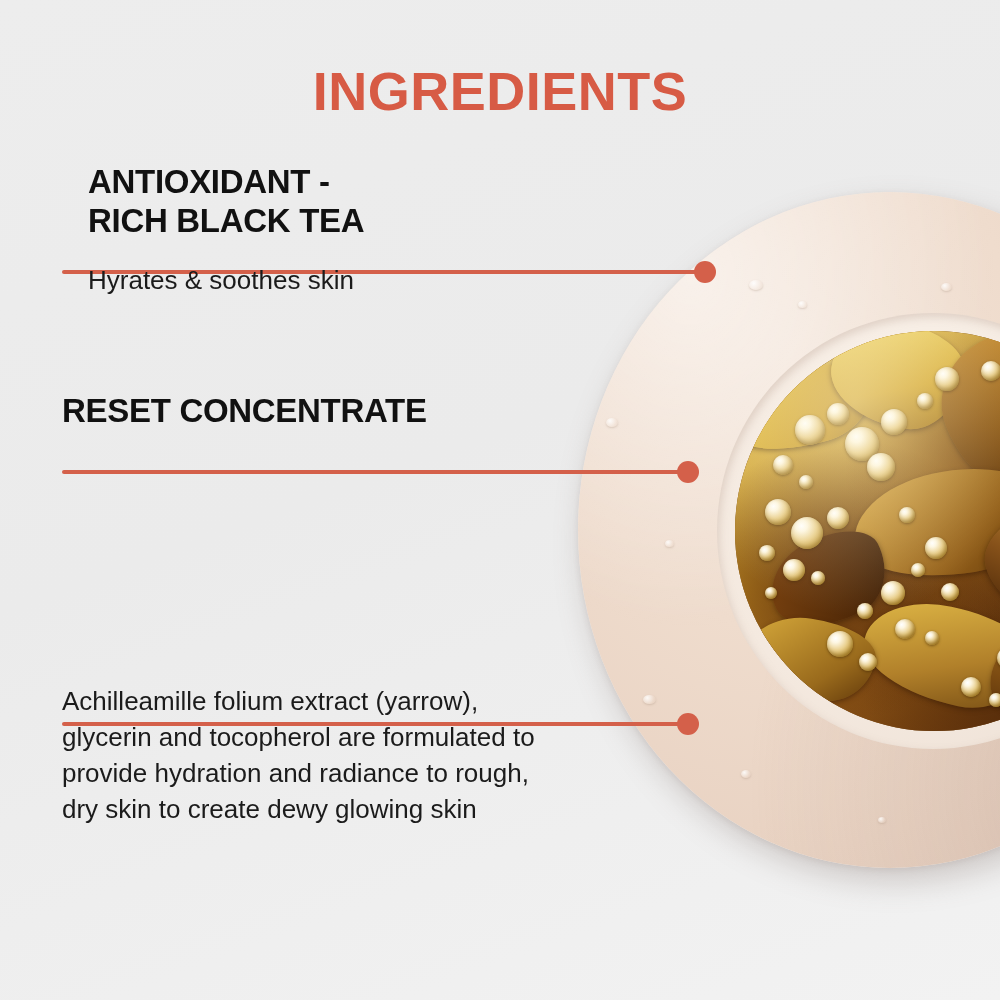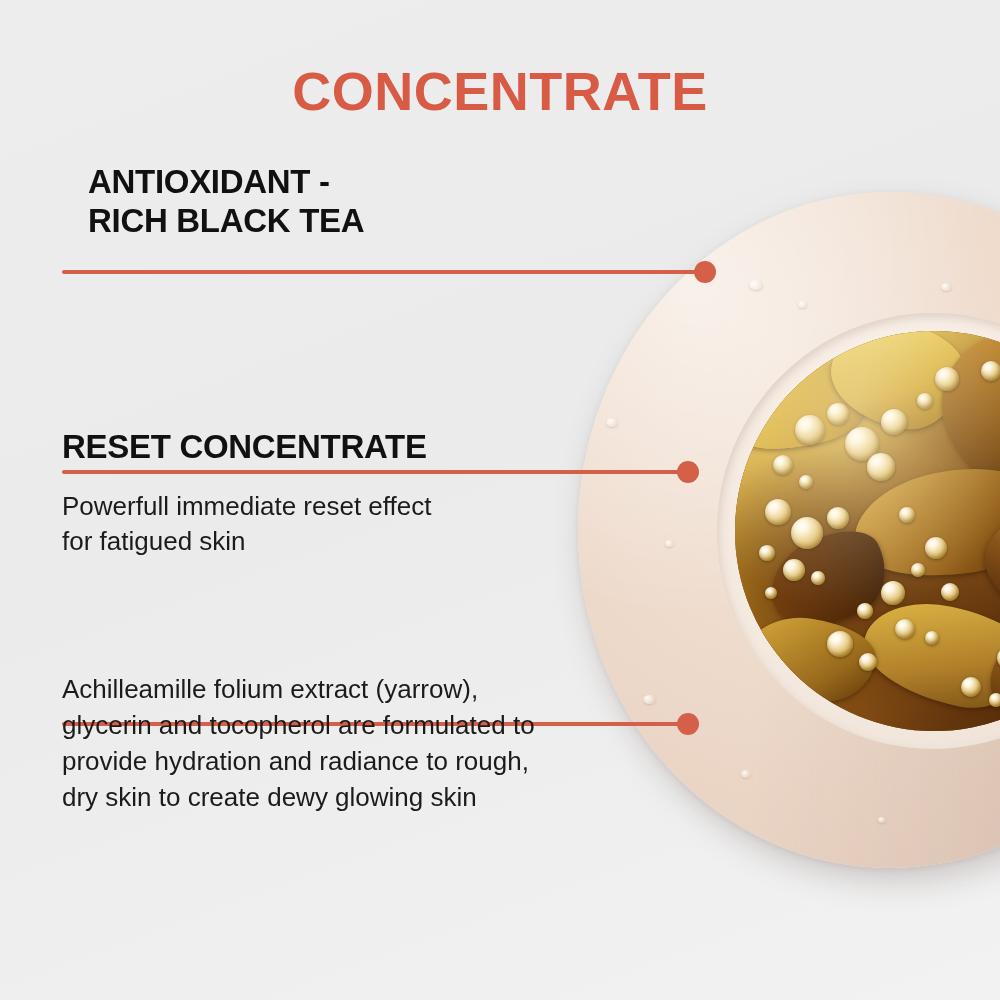--- a/index.html
+++ b/index.html
@@ -136,25 +136,25 @@
   }
   .block .desc {
     font-size: 26px;
     line-height: 1.38;
     color: #1b1b1b;
     font-weight: normal;
     white-space: pre-line;
     margin: 0;
   }
   #block-1 { top: 163px; margin-left: 26px; }
-  #block-2 { top: 428px; }
+  #block-2 { top: 392px; }
   #block-3 { top: 662px; }
   #block-1 .desc { margin-top: 23px; }
   #block-2 .desc { margin-top: 22px; }
-  #block-3 .desc { margin-top: 10px; }
+  #block-3 .desc { margin-top: 22px; }
 
   
   .connector {
     position: absolute;
     height: 4px;
     background: #d4604a;
     border-radius: 2px;
   }
   .connector-dot {
     position: absolute;
@@ -234,38 +234,37 @@
       <div class="bubble" style="left:124px;top:322px;width:18px;height:18px;"></div>
       <div class="bubble" style="left:262px;top:316px;width:22px;height:22px;"></div>
 
       <div class="bubble" style="left:226px;top:346px;width:20px;height:20px;"></div>
       <div class="bubble" style="left:254px;top:362px;width:14px;height:14px;"></div>
 
       <div class="glow-sheen"></div>
     </div>
   </div>
 
-  <div id="title">CONCENTRATE</div>
+  <div id="title">INGREDIENTS</div>
 
   <div class="connector" id="connector-1"></div>
   <div class="connector-dot" id="dot-1"></div>
   <div class="connector" id="connector-2"></div>
   <div class="connector-dot" id="dot-2"></div>
   <div class="connector" id="connector-3"></div>
   <div class="connector-dot" id="dot-3"></div>
 
   <div class="block" id="block-1">
     <p class="heading">ANTIOXIDANT -
 RICH BLACK TEA</p>
+    <p class="desc">Hyrates &amp; soothes skin</p>
   </div>
 
   <div class="block" id="block-2">
     <p class="heading">RESET CONCENTRATE</p>
-    <p class="desc">Powerfull immediate reset effect
-for fatigued skin</p>
   </div>
 
   <div class="block" id="block-3">
     <p class="desc">Achilleamille folium extract (yarrow),
 glycerin and tocopherol are formulated to
 provide hydration and radiance to rough,
 dry skin to create dewy glowing skin</p>
   </div>
 
 </div>

